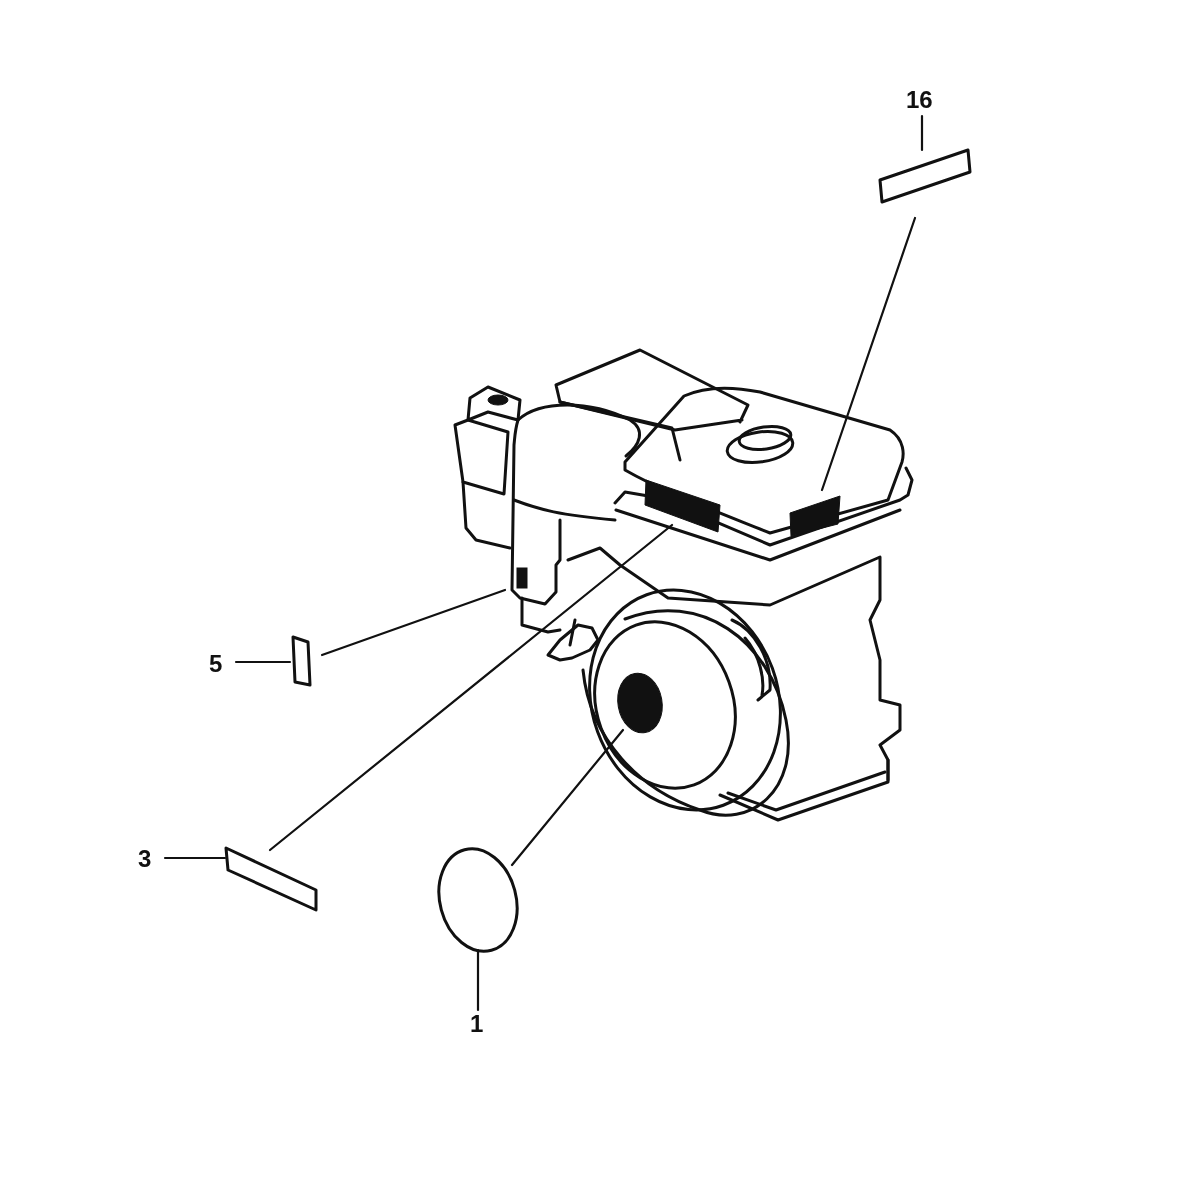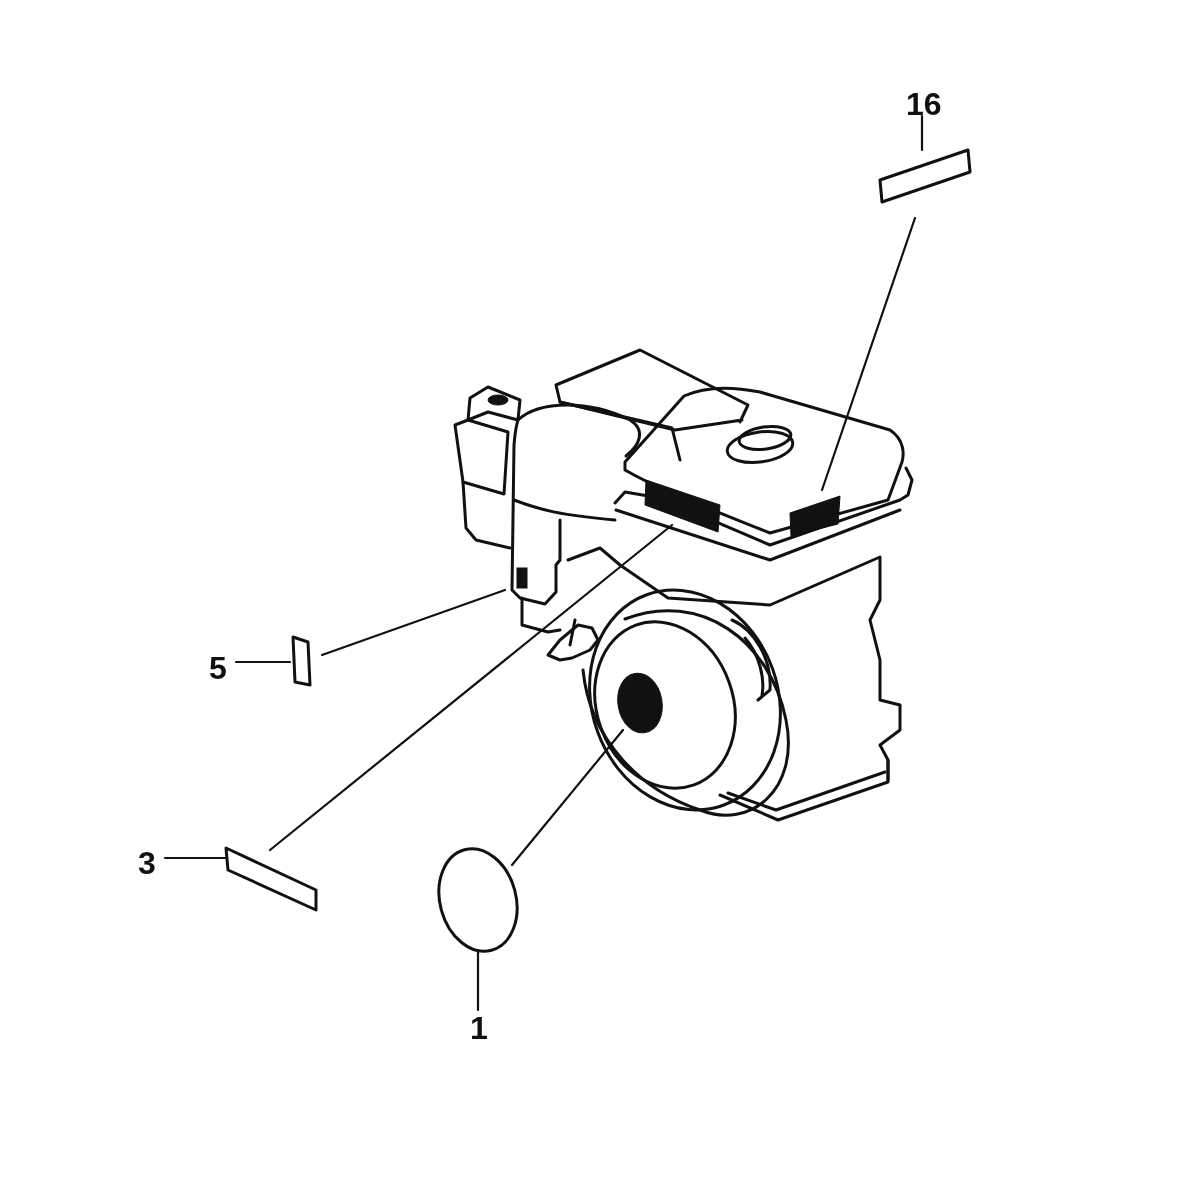--- a/index.html
+++ b/index.html
@@ -5,21 +5,21 @@
   html, body { margin: 0; padding: 0; background: #ffffff; }
   body { width: 1200px; height: 1200px; position: relative; overflow: hidden; }
   #stage { position: absolute; left: 0; top: 0; width: 1200px; height: 1200px; }
   svg .ln { fill: none; stroke: #111; stroke-width: 3; stroke-linejoin: round; stroke-linecap: round; }
   svg .thin { fill: none; stroke: #111; stroke-width: 2.2; stroke-linecap: round; }
   svg .solid { fill: #111; stroke: #111; stroke-width: 1; }
   .callout-label {
     position: absolute;
     font-family: "Liberation Sans", sans-serif;
     font-weight: bold;
-    font-size: 32px;
+    font-size: 24px;
     color: #111;
     line-height: 1;
   }
 </style>
 </head>
 <body>
 
 <div id="stage">
   <svg width="1200" height="1200" viewBox="0 0 1200 1200" xmlns="http://www.w3.org/2000/svg">
 

